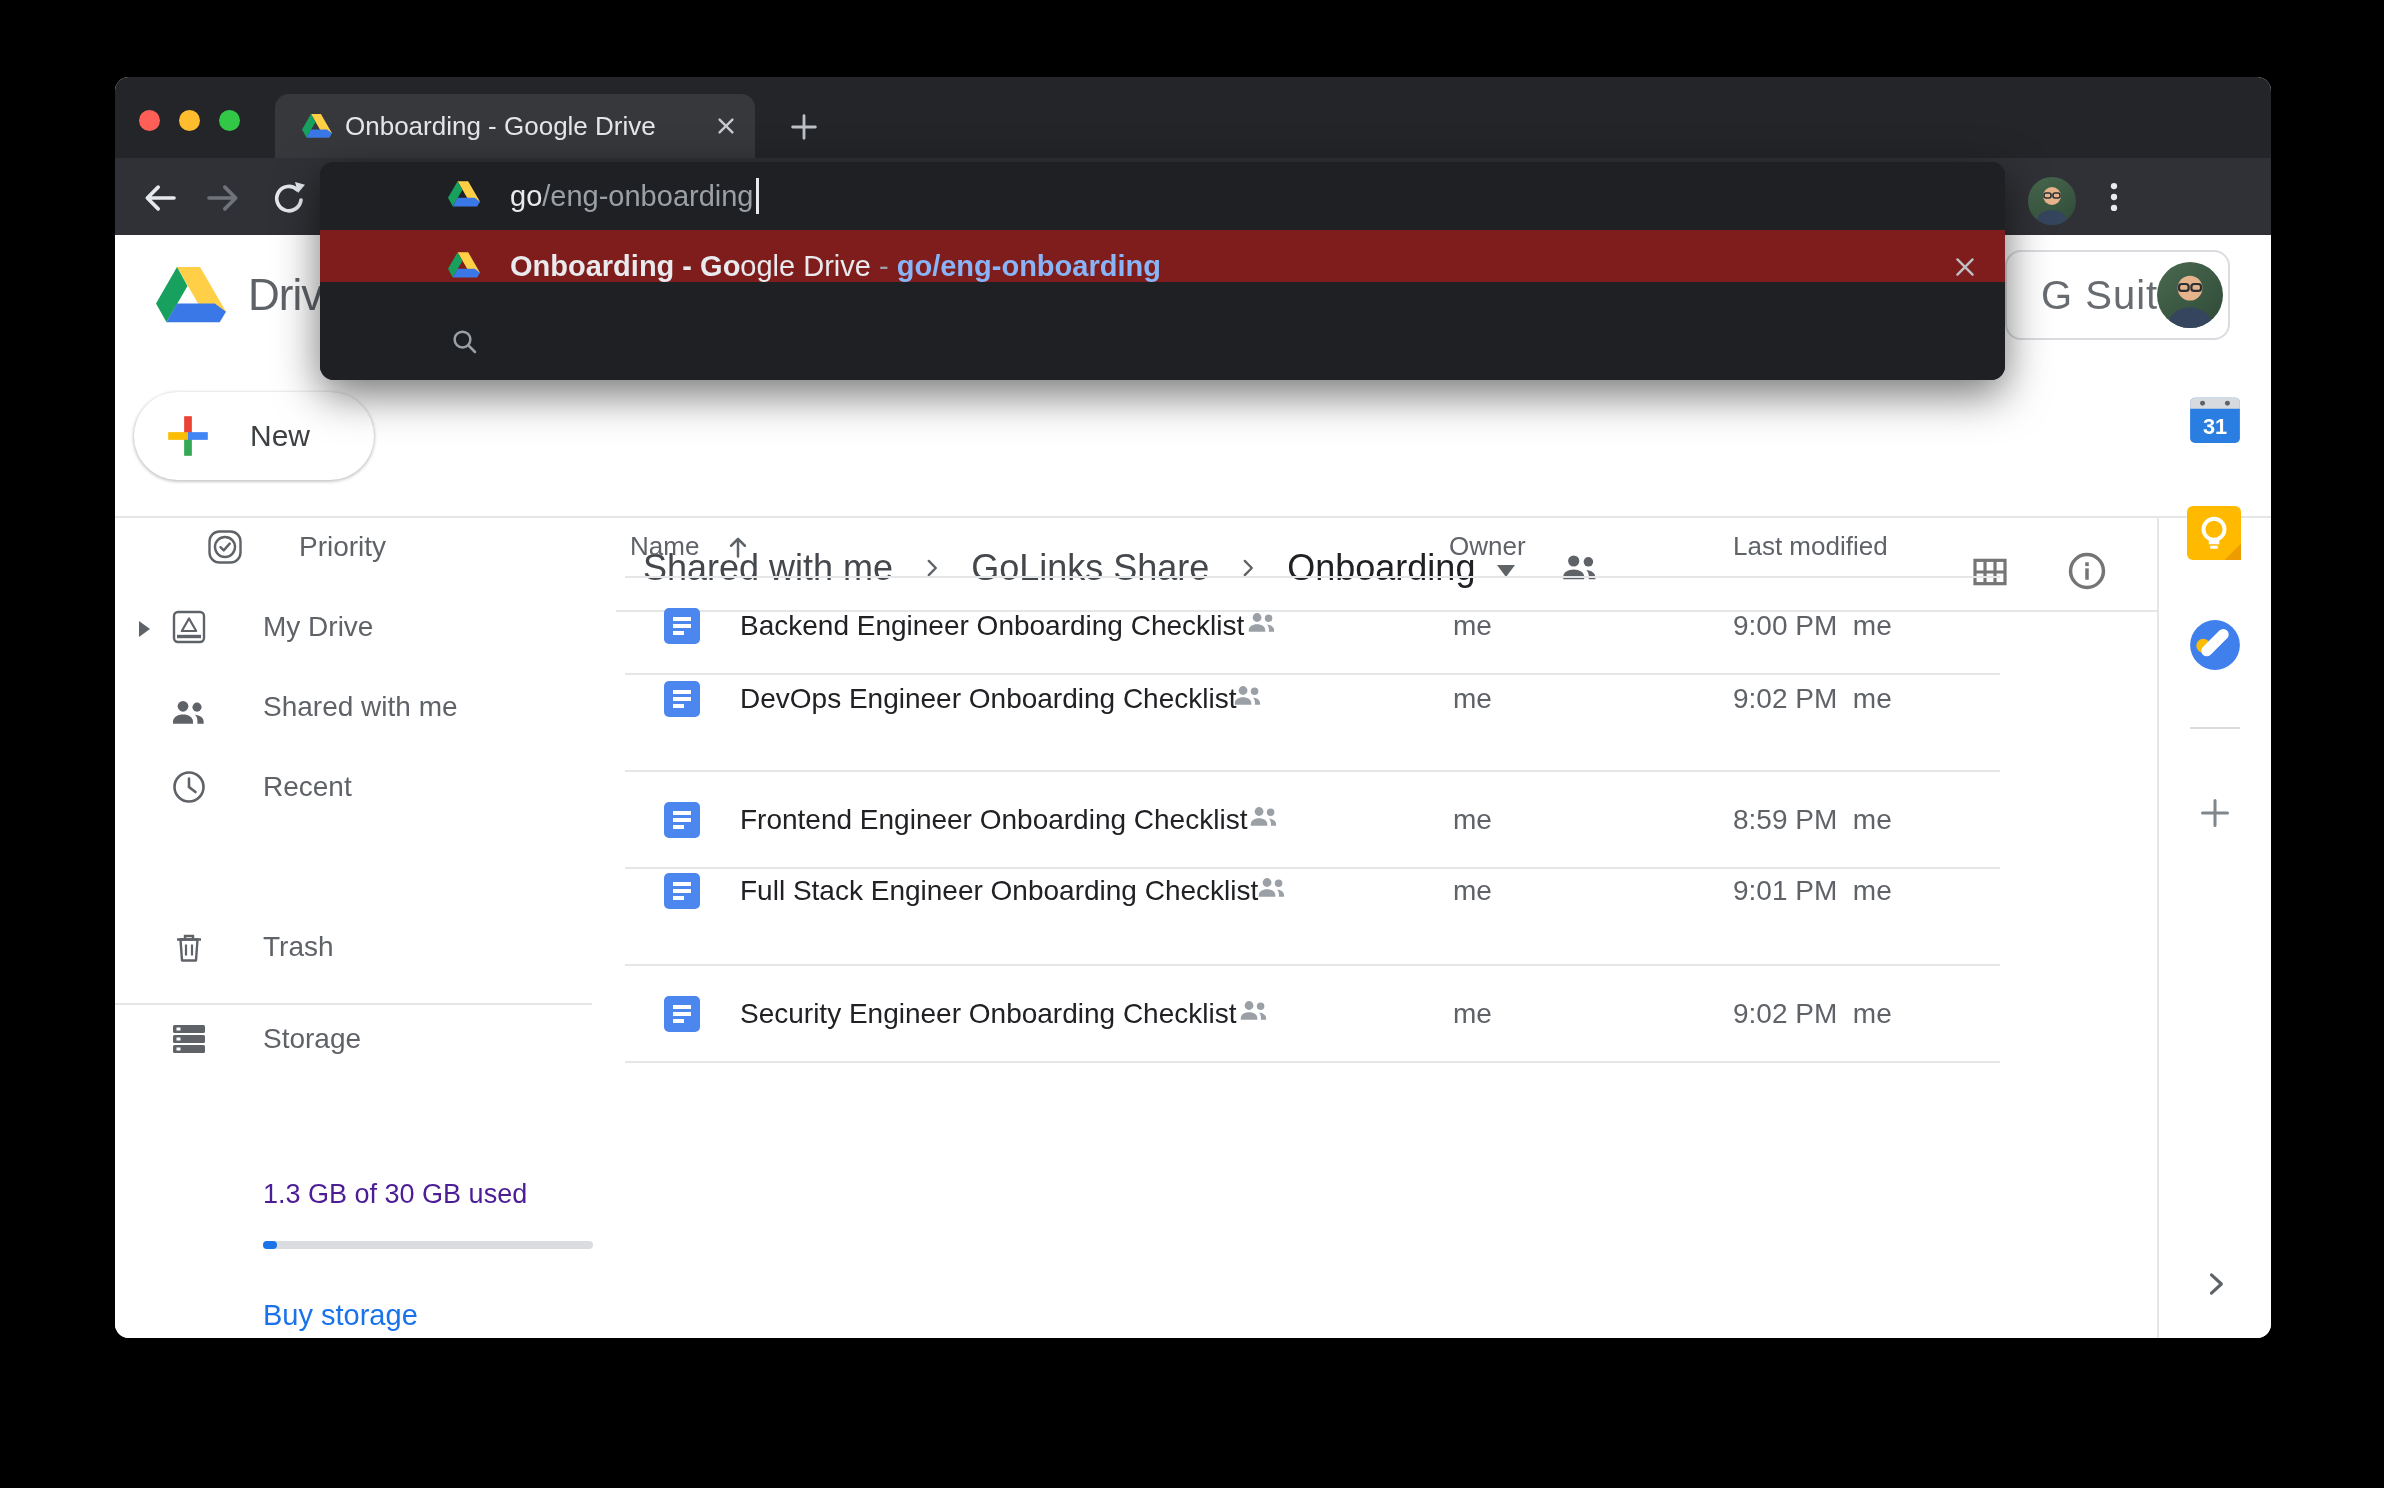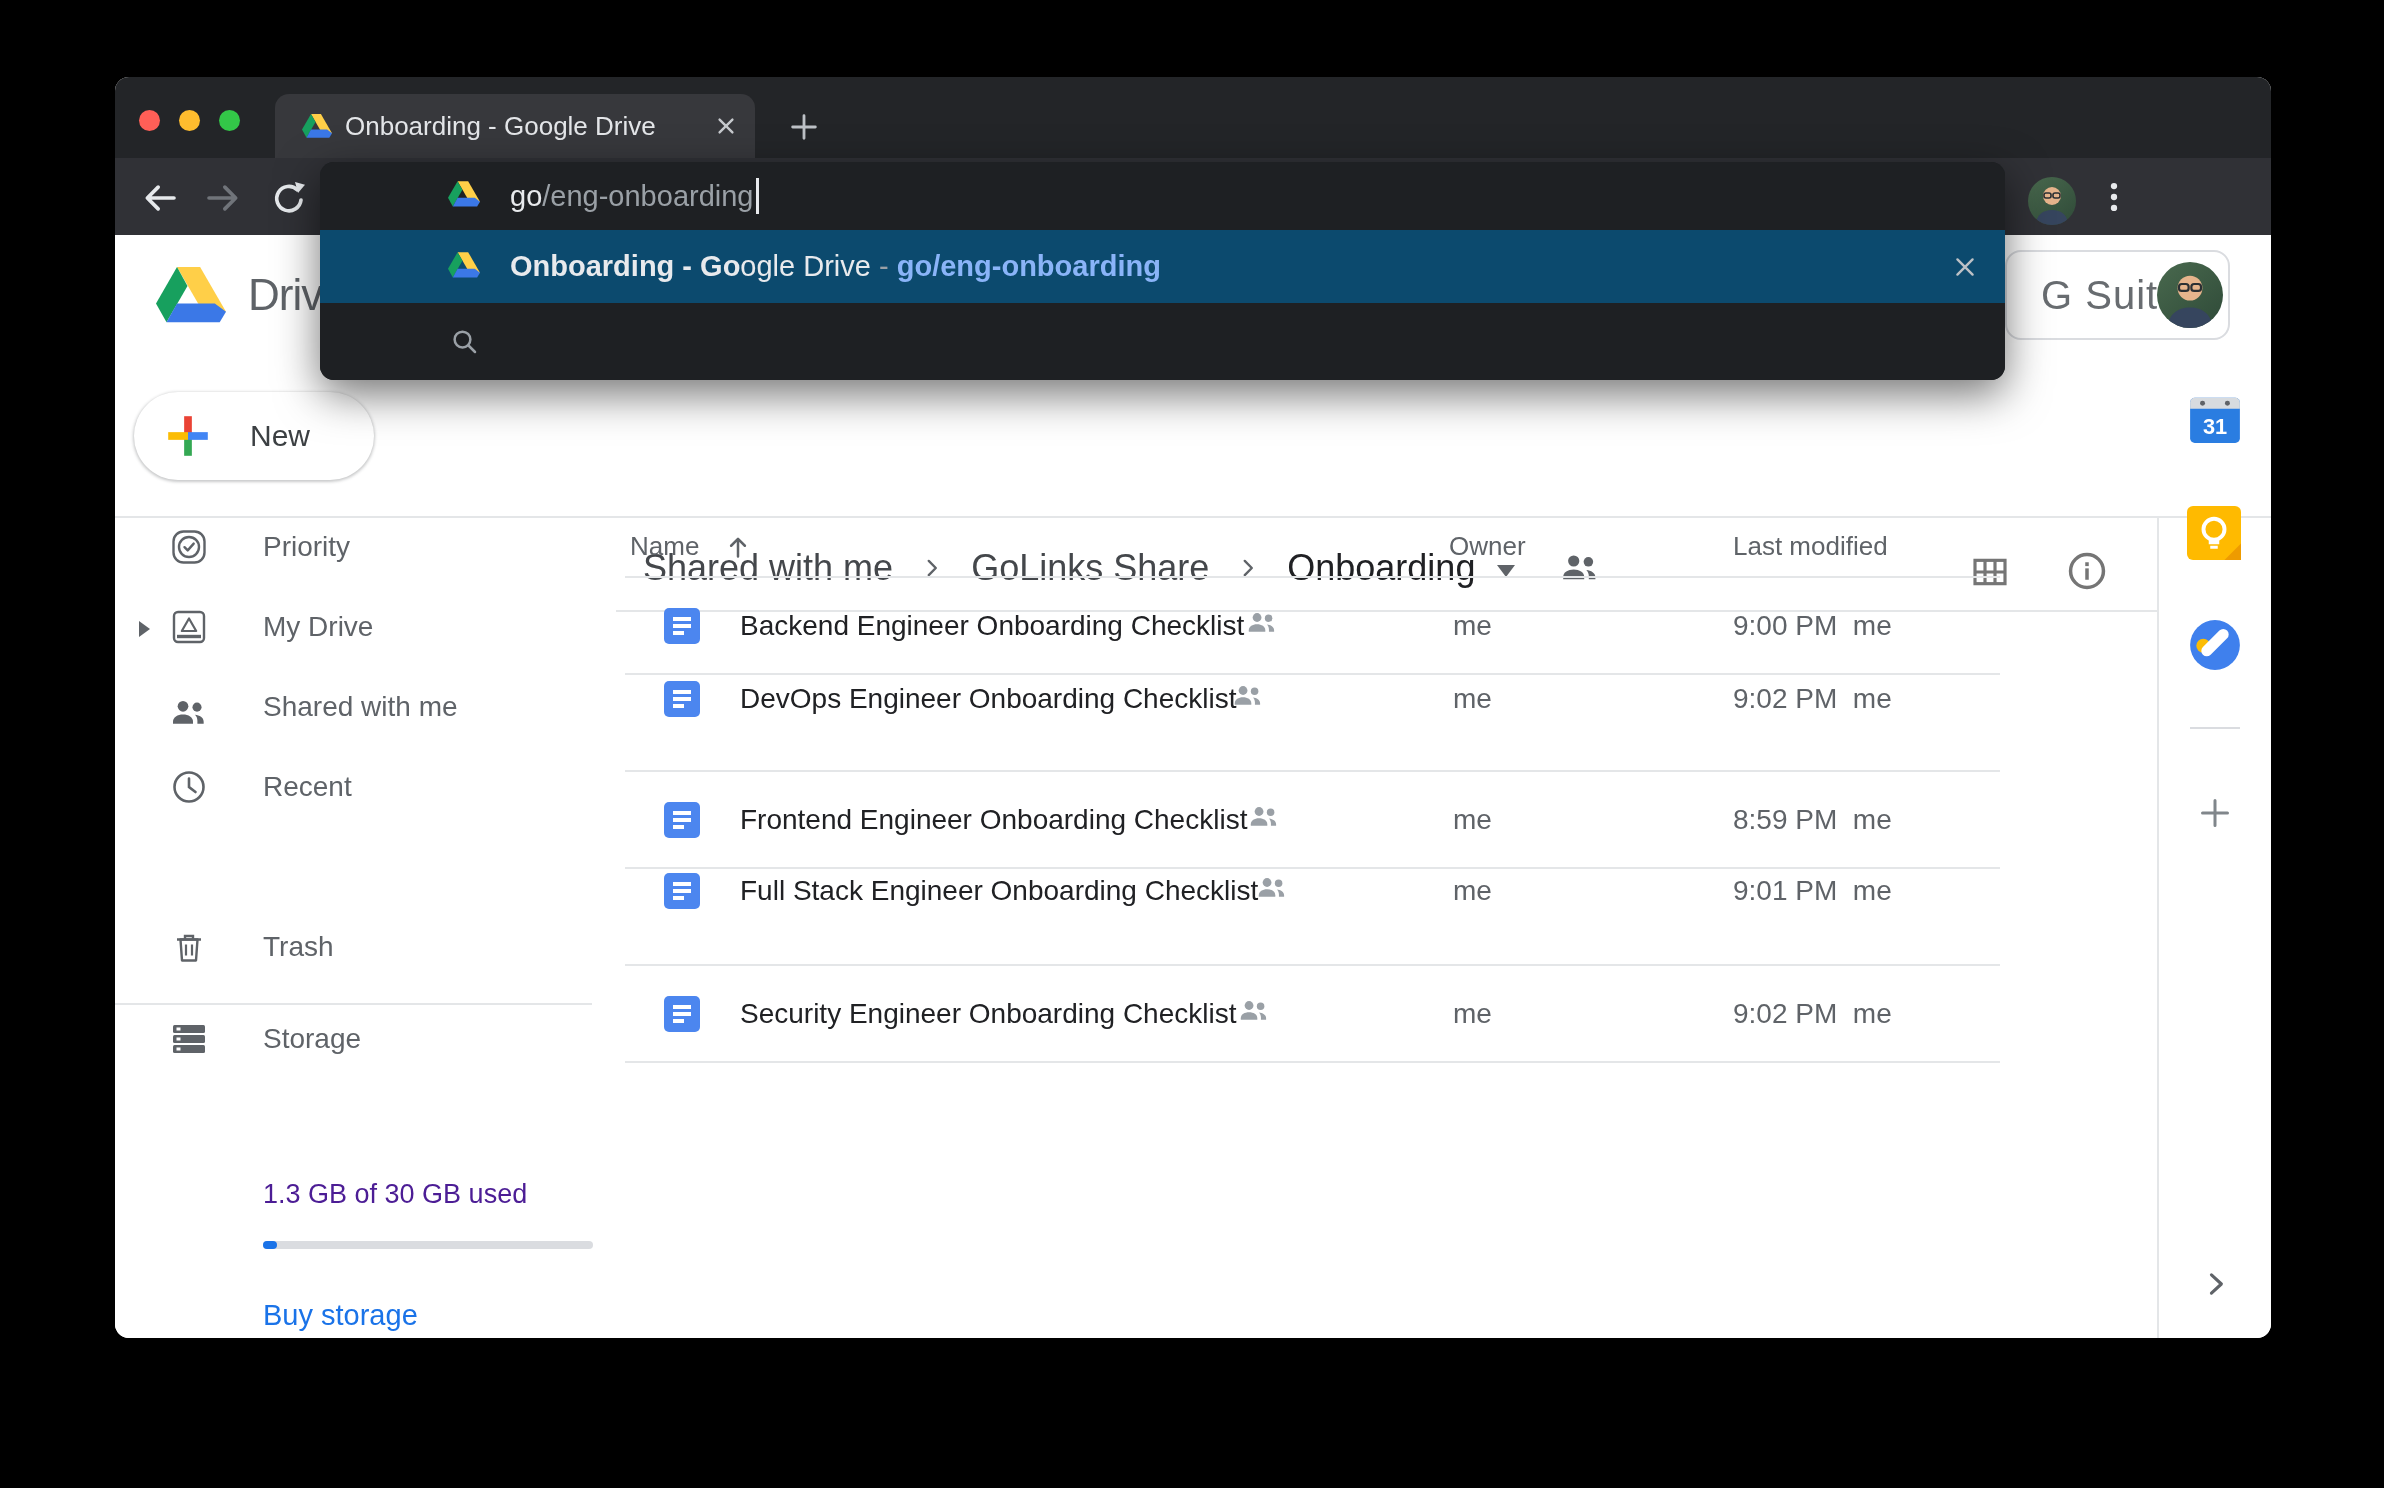--- a/index.html
+++ b/index.html
@@ -155,21 +155,21 @@
       <div class="new-pill">
         <svg class="abs" style="left:32px;top:22px;" width="44" height="44" viewBox="0 0 40 40">
             <rect x="16.5" y="2" width="7" height="18" fill="#EA4335"></rect>
             <rect x="16.5" y="20" width="7" height="18" fill="#34A853"></rect>
             <rect x="2" y="16.5" width="18" height="7" fill="#FBBC04"></rect>
             <rect x="20" y="16.5" width="18" height="7" fill="#4285F4"></rect>
           </svg>
         <span class="abs" style="left:116px;top:0;height:88px;line-height:88px;font-size:30px;color:#3c4043;">New</span>
       </div>
 
-      <div class="side-item" style="top:272px;">
+      <div class="side-item" style="top:272px;margin-left:36px;">
         <svg class="side-icon" viewBox="0 0 36 36">
             <rect x="2.5" y="2.5" width="31" height="31" rx="10" fill="none" stroke="#5f6368" stroke-width="2.4"></rect>
             <circle cx="18" cy="18" r="10" fill="none" stroke="#5f6368" stroke-width="2.4"></circle>
             <path d="M13.5 18.2l3.2 3.2 6-6.8" fill="none" stroke="#5f6368" stroke-width="2.4" stroke-linecap="round" stroke-linejoin="round"></path>
           </svg>
         <span class="side-label">Priority</span>
       </div>
 
       <div class="side-item" style="top:352px;">
         <div class="caret-right" style="border-left-width:11px;"></div>
@@ -396,21 +396,21 @@
 
     <div class="dropdown">
 
       <div class="dd-row" style="top:0;height:68px;background:#1e2023;">
         <svg class="abs" style="left:128px;top:19px;" width="32" height="26" viewBox="0 0 100 80">
             <use href="#drive-tri"></use>
           </svg>
         <div class="dd-text" style="top:0;height:68px;line-height:68px;"><span style="font-weight:500;">go</span><span style="color:#9aa0a6;">/eng-onboarding</span><span style="display:inline-block;width:3px;height:36px;background:#e8eaed;vertical-align:-8px;margin-left:2px;"></span></div>
       </div>
 
-      <div class="dd-row" style="top:68px;height:73px;background:#0c4a6e;">
+      <div class="dd-row" style="top:68px;height:52px;background:#7f1d1d;">
         <svg class="abs" style="left:128px;top:22px;" width="32" height="26" viewBox="0 0 100 80">
             <use href="#drive-tri"></use>
           </svg>
         <div class="dd-text" style="top:0;height:73px;line-height:73px;">
           <span style="font-weight:700;">Onboarding - Go</span><span>ogle Drive</span><span style="color:#9aa0a6;">&nbsp;</span><span style="color:#9aa0a6;">-</span><span>&nbsp;</span><span style="font-weight:700;color:#8ab4f8;">go/eng-onboarding</span>
         </div>
         <svg class="abs" style="left:1632px;top:24px;" width="26" height="26" viewBox="0 0 24 24">
             <path d="M5 5l14 14M19 5L5 19" stroke="#bdc1c6" stroke-width="2.2" stroke-linecap="round"></path>
           </svg>
       </div>

